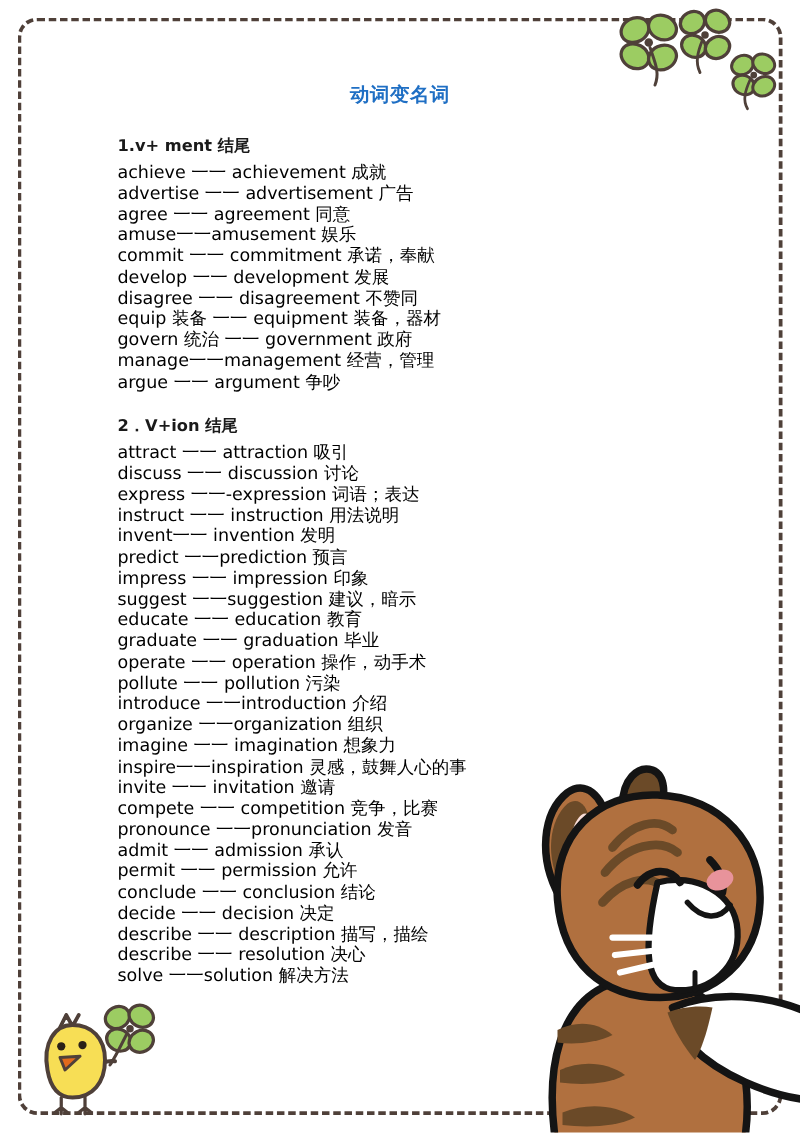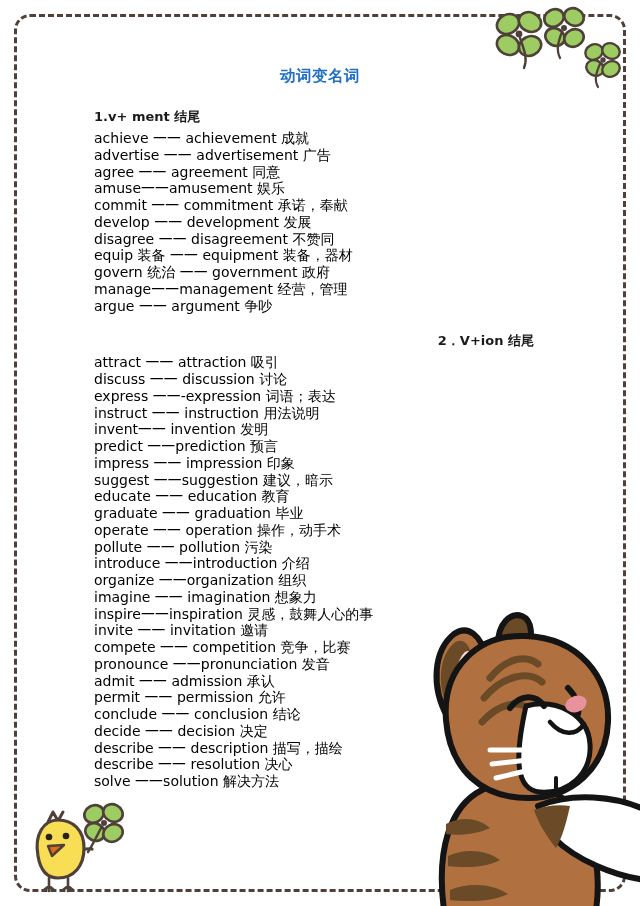--- a/index.html
+++ b/index.html
@@ -87,21 +87,20 @@
   .sec-head {
     font-size: 13px;
     font-weight: 700;
     color: #1a1a1a;
     margin-bottom: 4px;
     white-space: nowrap;
     font-family: "DejaVu Sans", "Liberation Sans", sans-serif;
   }
   .sec-head.second {
     margin-top: 18px;
-    text-align: right;
   }
   .entry {
     font-size: 14px;
     color: #000000;
     line-height: 16.75px;
     white-space: nowrap;
     font-family: "DejaVu Sans", "Liberation Sans", sans-serif;
   }
 </style>
 </head>

